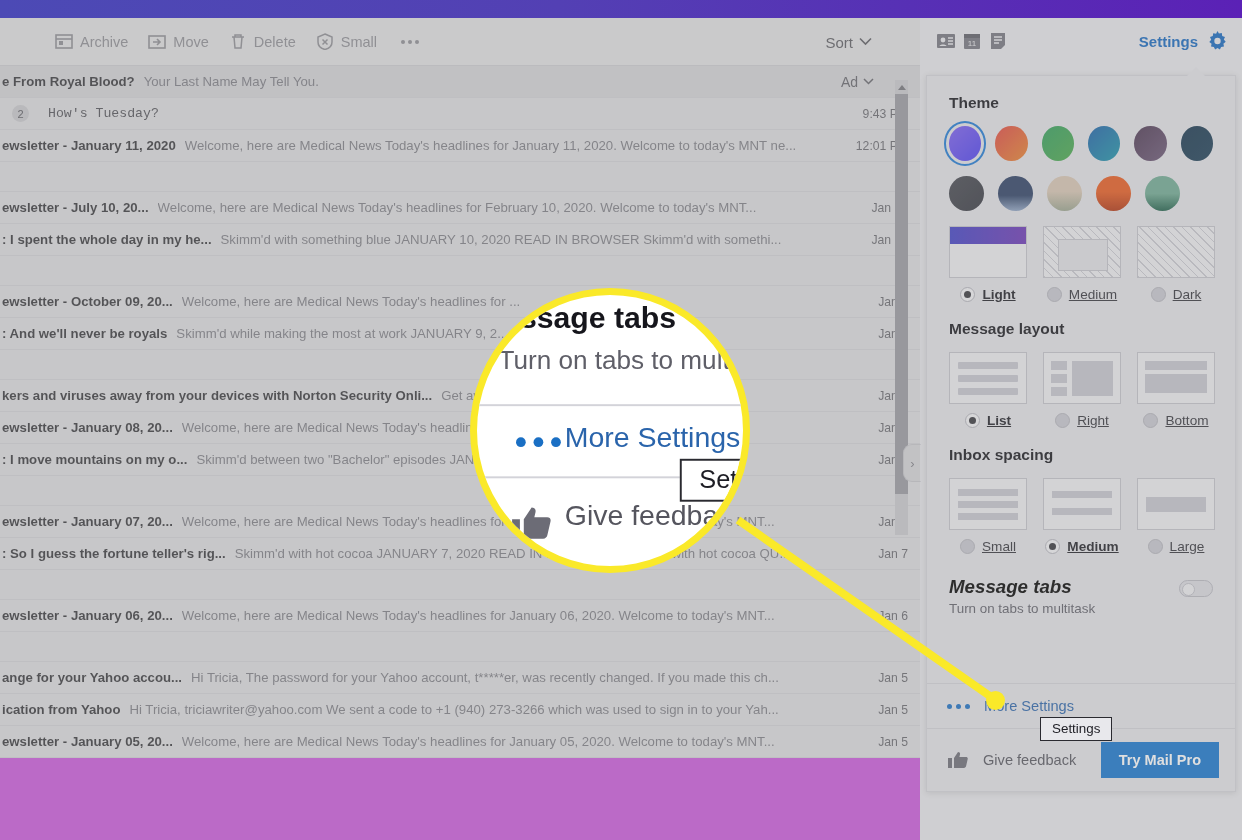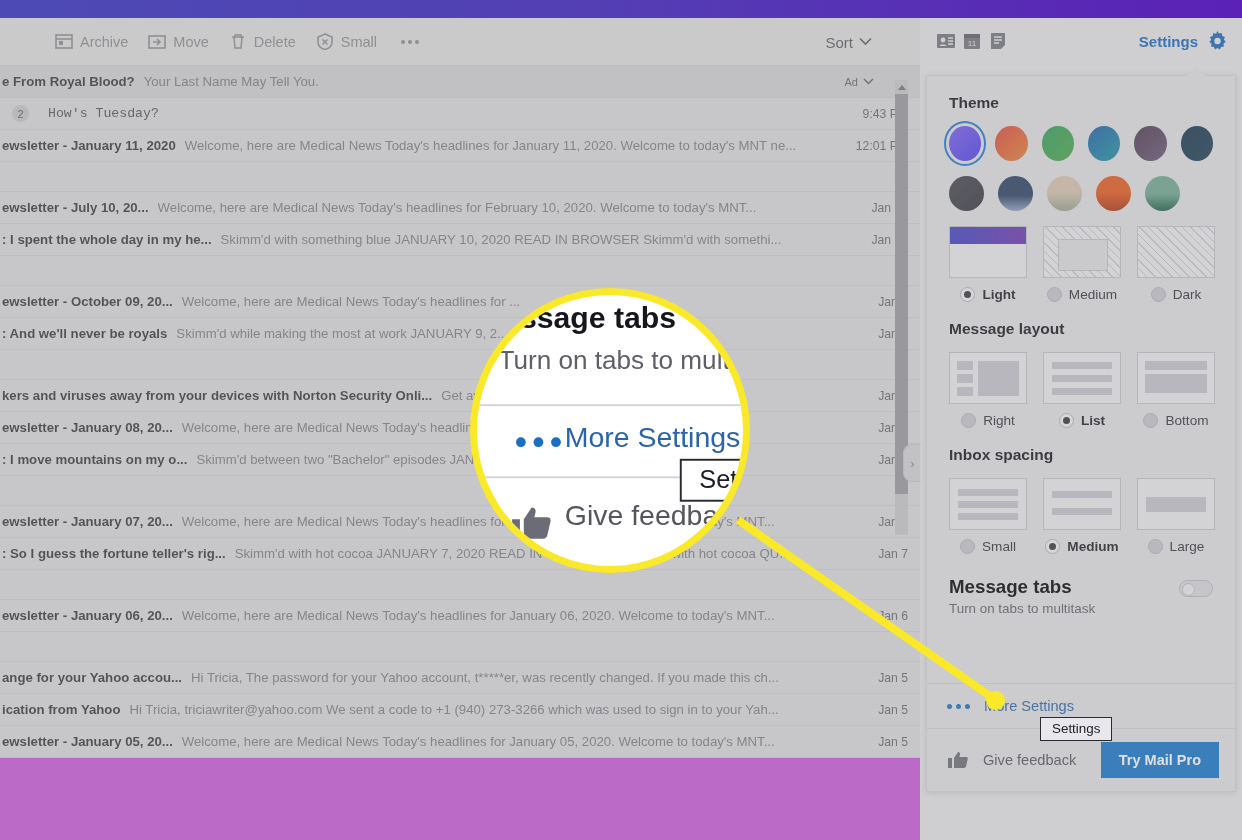--- a/index.html
+++ b/index.html
@@ -65,21 +65,21 @@
     font-weight: bold; color: #1d1d22; white-space: nowrap;
     overflow: hidden; flex-shrink: 0;
   }
   .snip {
     color: #76767f; margin-left: 9px; white-space: nowrap;
     overflow: hidden; flex: 1 1 auto; text-overflow: clip;
   }
   .when { color: #5a5a62; font-size: 12.2px; margin-left: 10px; white-space: nowrap; }
   .adtag {
     margin-left: auto; display: flex; align-items: center; gap: 5px;
-    color: #56565e; font-size: 11px; padding-right: 34px;
+    color: #56565e; font-size: 14px; padding-right: 34px;
   }
   .badge {
     width: 17px; height: 17px; border-radius: 50%; background: #d5d5da;
     color: #4a4a52; font-size: 11px; display: flex; align-items: center;
     justify-content: center; margin-left: 10px; margin-right: 10px; flex-shrink: 0;
   }
   .plaintxt { color: #3d3d45; font-family: Liberation Mono, monospace; }
 
   
   .vscroll {
@@ -178,28 +178,28 @@
   }
   .radio {
     width: 15px; height: 15px; border-radius: 50%; background: #c8c8d0;
     border: 1px solid #b3b3bb; position: relative; flex-shrink: 0;
   }
   .radio.on { background: #f2f2f5; }
   .radio.on::after {
     content: ""; position: absolute; left: 3px; top: 3px; width: 7px; height: 7px;
     border-radius: 50%; background: #35353c;
   }
-  .rlabel { font-size: 13.6px; color: #33333a; }
+  .rlabel { font-size: 13.6px; color: #33333a; text-decoration: underline; }
   .radiorow.on .rlabel { font-weight: bold; color: #1d1d24; }
 
   .tabsrow {
     display: flex; align-items: flex-start; justify-content: space-between;
     padding: 0 22px; margin-top: 22px;
   }
-  .tabsrow h3 { margin: 0 0 3px 0; }
+  .tabsrow h3 { margin: 0 0 3px 0; font-style: italic; }
   .tabsub { font-size: 13.4px; color: #5f5f68; }
   .toggle {
     width: 34px; height: 17px; border-radius: 9px; background: #dcdce1;
     border: 1px solid #b9b9c1; position: relative; cursor: pointer; margin-top: 4px;
   }
   .toggle::after {
     content: ""; position: absolute; left: 2px; top: 2px; width: 11px; height: 11px;
     border-radius: 50%; background: #eeeef1; border: 1px solid #c0c0c8;
   }
 
@@ -489,45 +489,45 @@
             </div>
           </div>
         </div>
       </div>
 
       <div class="sect">
         <h3>Message layout</h3>
         <div class="optrow">
           <div class="opt">
             <div class="card">
+              <div class="lines">
+                  <span></span>
+                  <span></span>
+                  <span></span>
+                </div>
+            </div>
+            <div class="radiorow on">
+              <span class="radio on"></span>
+              <span class="rlabel">List</span>
+            </div>
+          </div>
+          <div class="opt">
+            <div class="card">
               <div class="lay-right">
                 <div class="col">
                     <span></span>
                     <span></span>
                     <span></span>
                   </div>
                 <div class="big"></div>
               </div>
             </div>
             <div class="radiorow">
               <span class="radio"></span>
               <span class="rlabel">Right</span>
-            </div>
-          </div>
-          <div class="opt">
-            <div class="card">
-              <div class="lines">
-                  <span></span>
-                  <span></span>
-                  <span></span>
-                </div>
-            </div>
-            <div class="radiorow on">
-              <span class="radio on"></span>
-              <span class="rlabel">List</span>
             </div>
           </div>
           <div class="opt">
             <div class="card">
               <div class="lay-bottom">
                 <div class="t"></div>
                   <div class="b"></div>
               </div>
             </div>
             <div class="radiorow">

